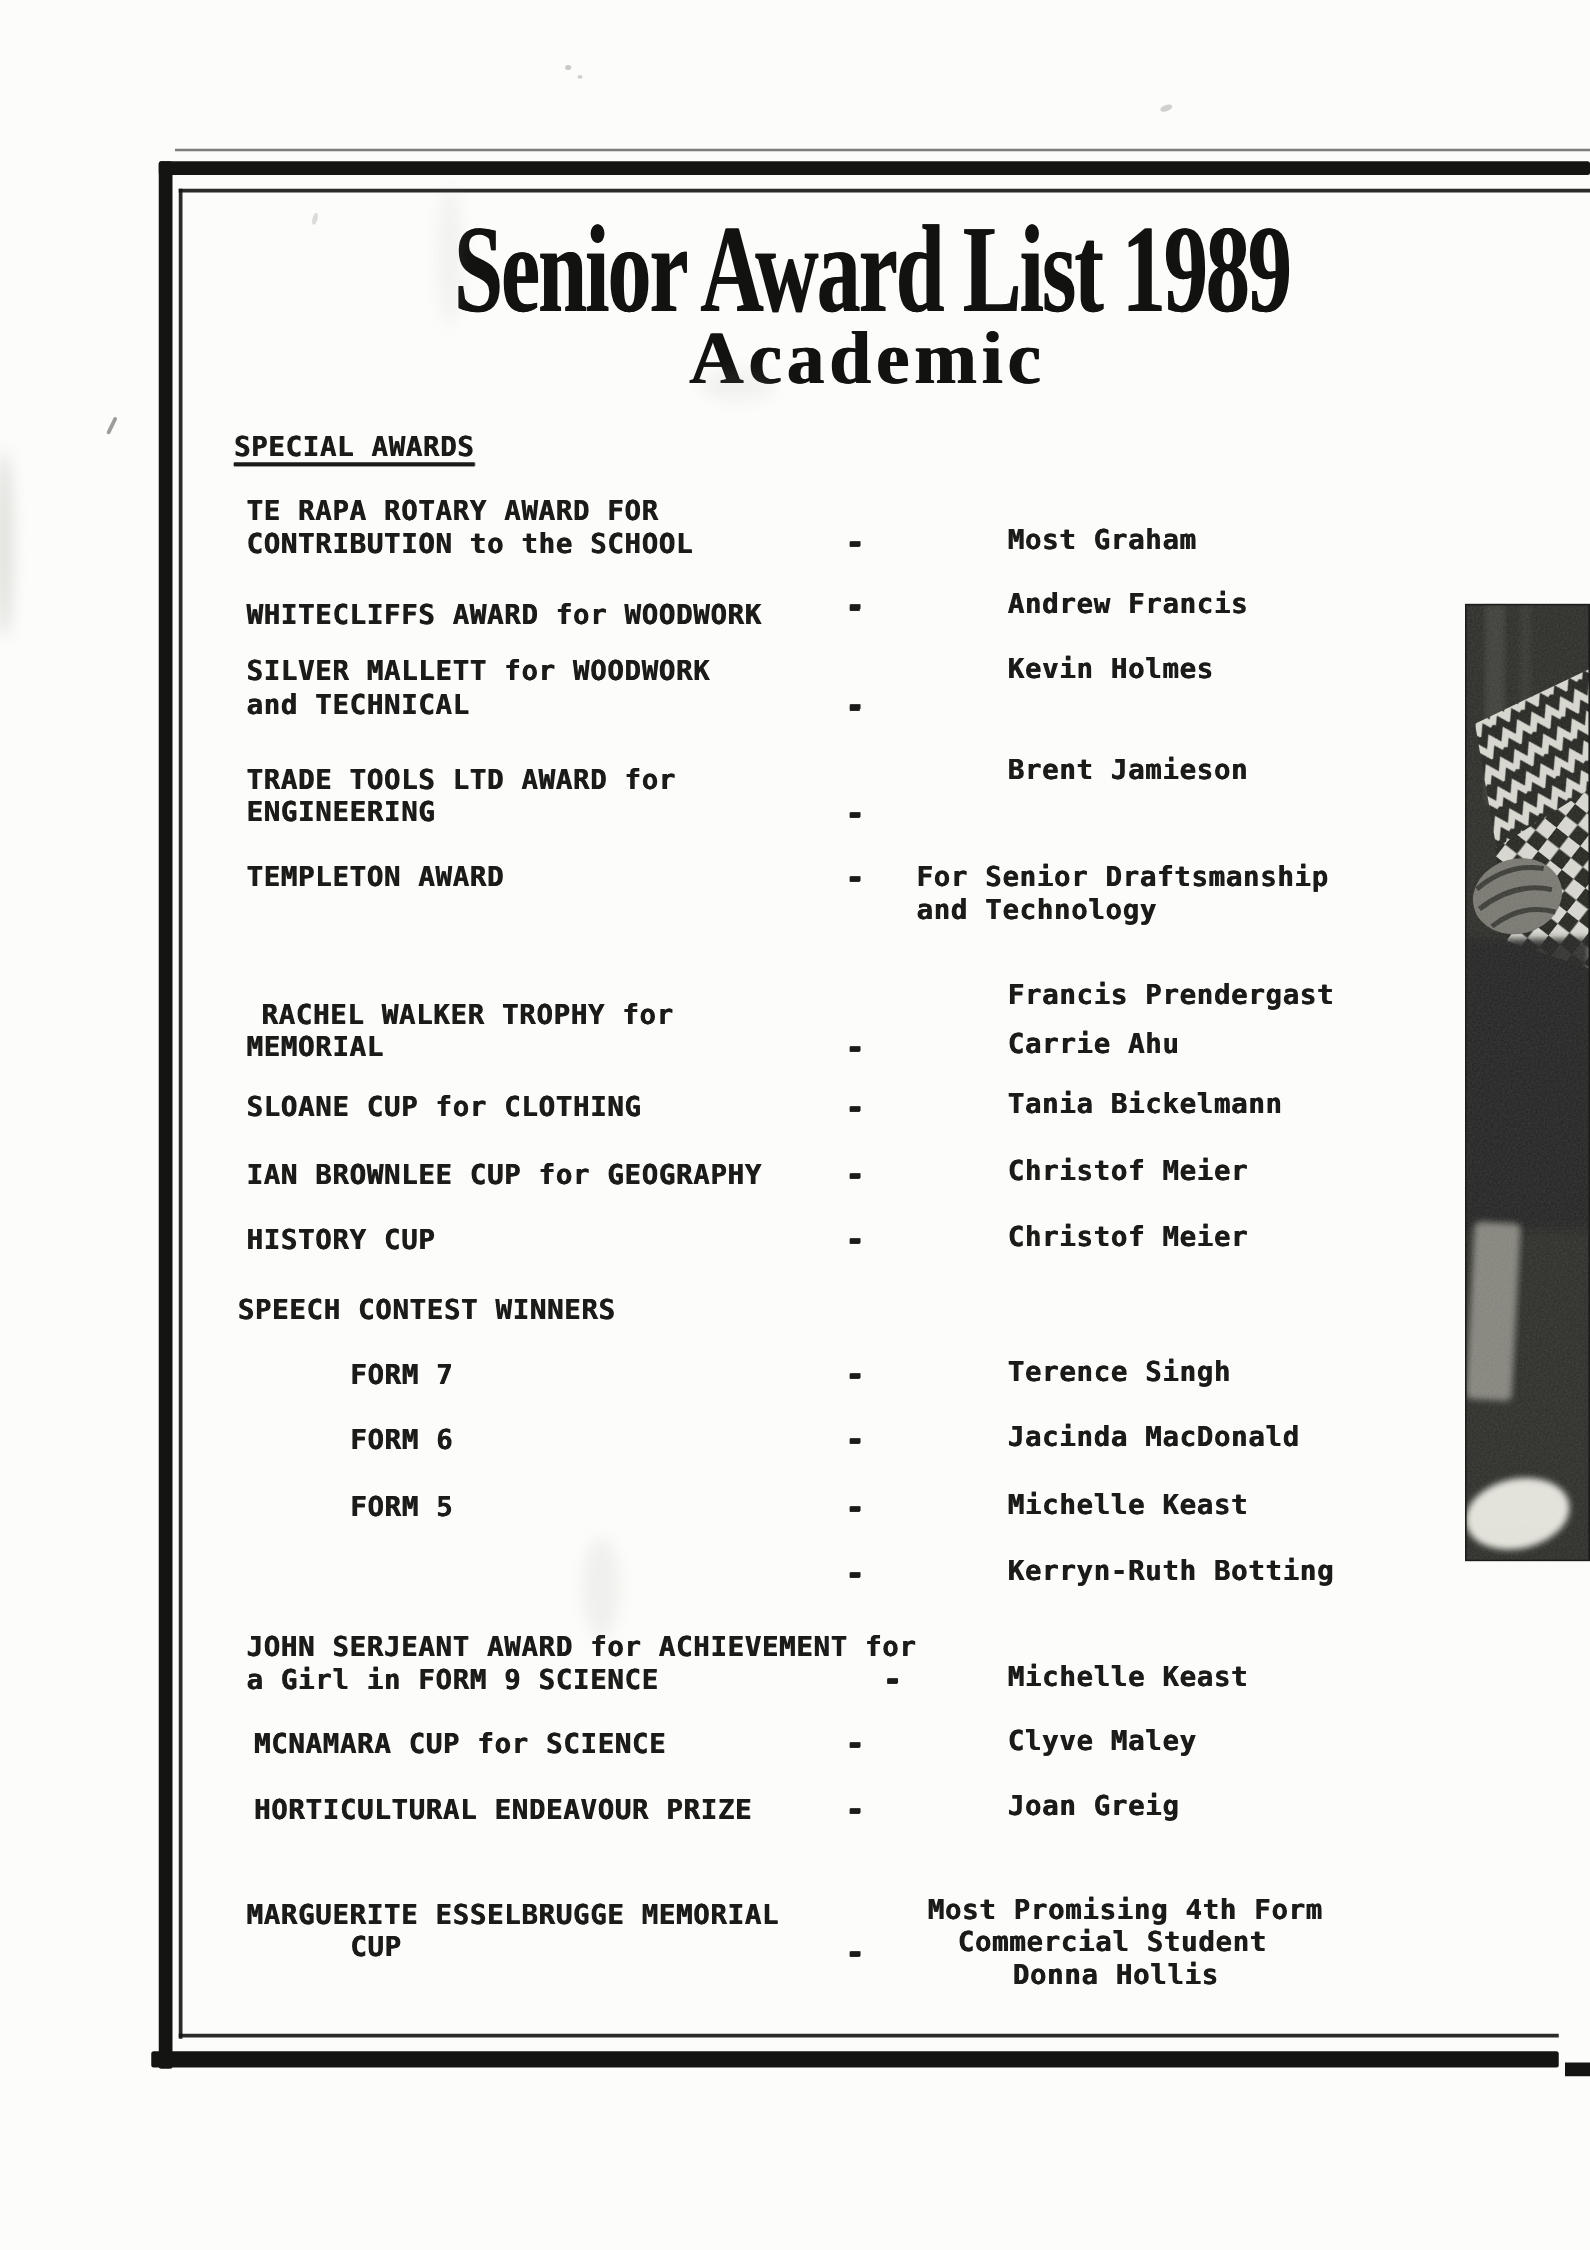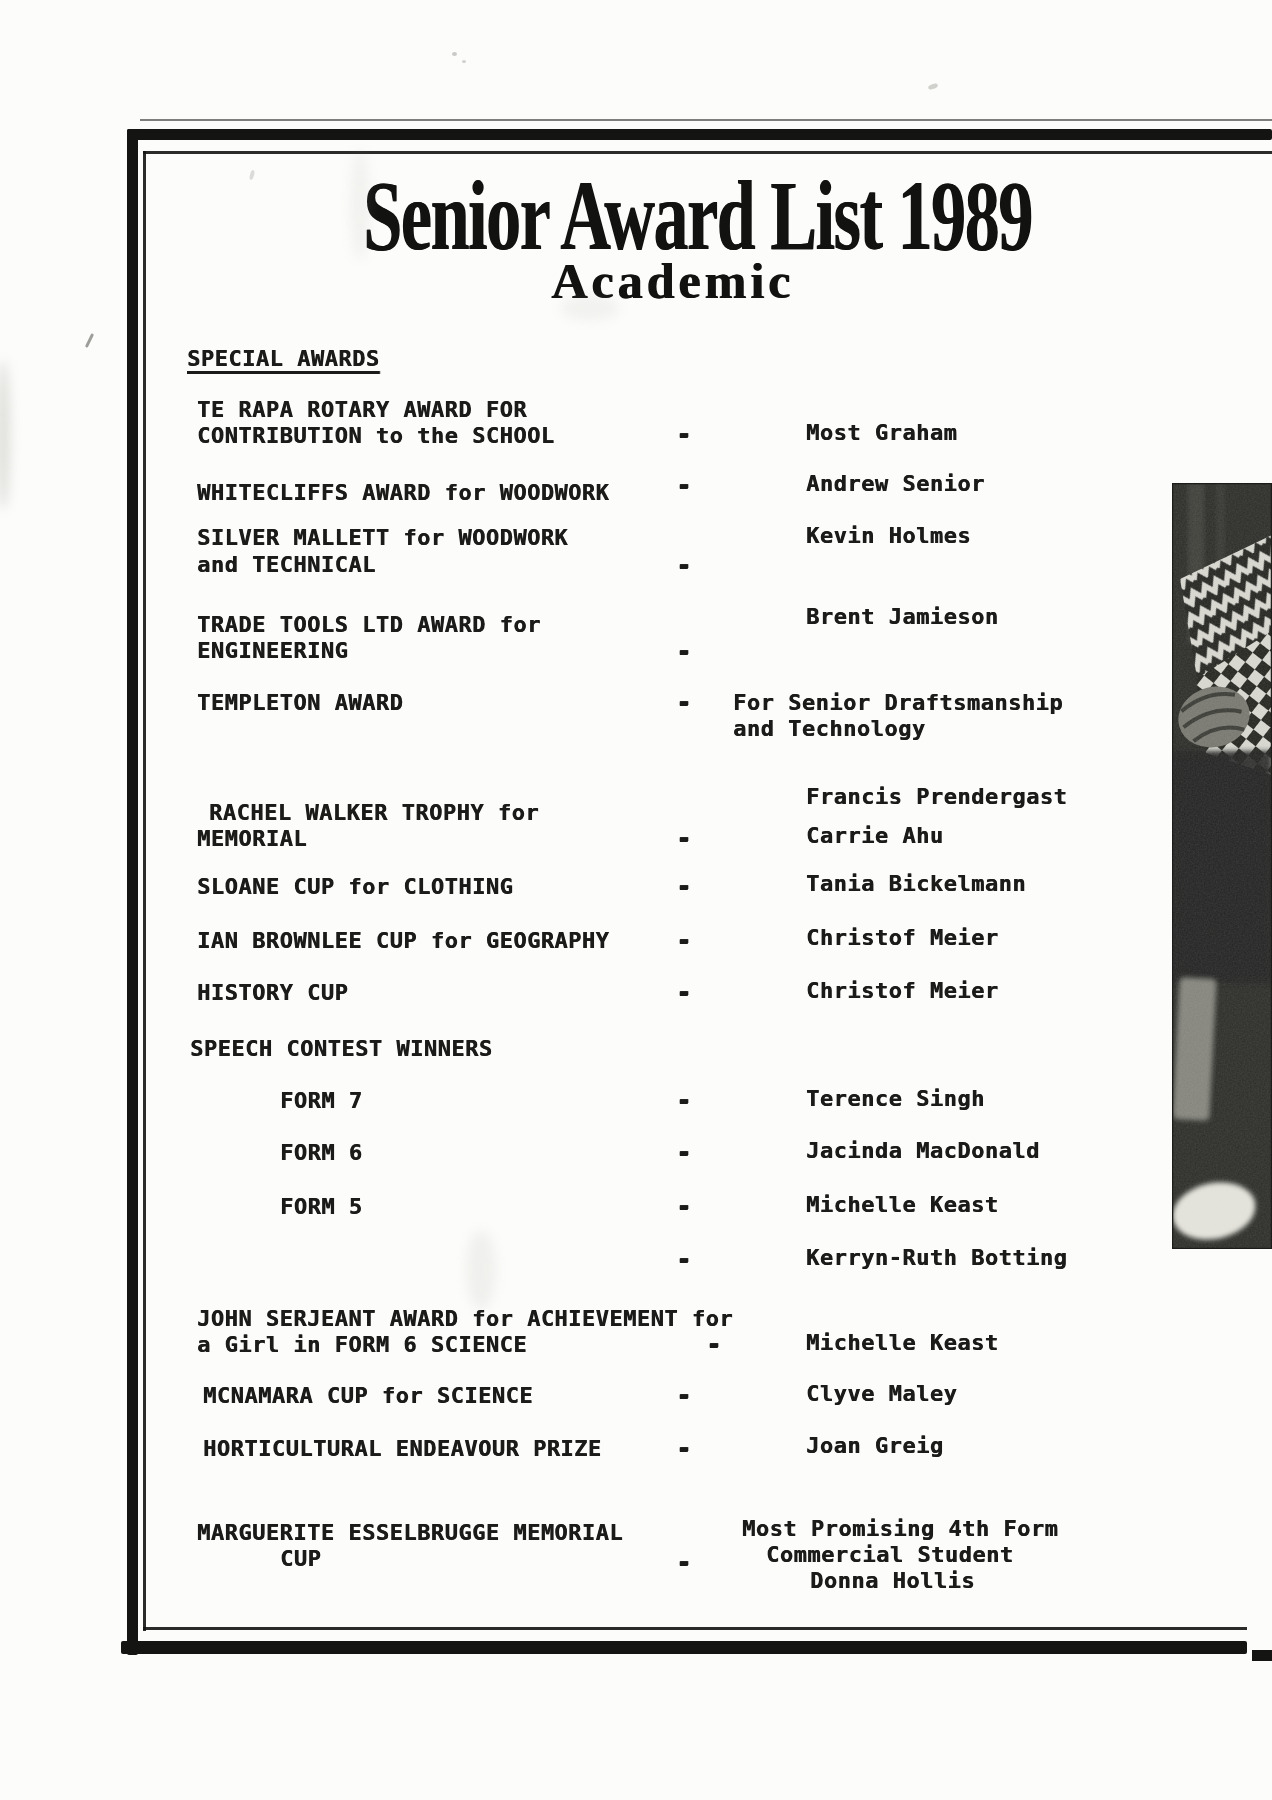--- a/index.html
+++ b/index.html
@@ -31,21 +31,21 @@
     position:absolute;left:363px;top:166px;
     font-family:"Liberation Serif", serif;font-weight:bold;
     font-size:100px;line-height:1;color:#121211;
     letter-spacing:-2px;white-space:nowrap;
     transform:scaleX(.70);transform-origin:top left;
     text-shadow:1px 0 0 #121211;
   }
   .title-sub{
     position:absolute;left:551px;top:256px;
     font-family:"Liberation Serif", serif;font-weight:bold;
-    font-size:50px;line-height:1;color:#121211;
+    font-size:60px;line-height:1;color:#121211;
     letter-spacing:4px;white-space:nowrap;
     text-shadow:1px 0 0 #121211;
   }
   
   .bd{position:absolute;background:#141413;}
   .bd-top-ghost{left:140px;top:119px;width:1132px;height:2px;opacity:.55;}
   .bd-top-outer{left:127px;top:129px;width:1145px;height:11px;border-radius:2px;}
   .bd-top-inner{left:143px;top:151px;width:1129px;height:3px;opacity:.9;}
   .bd-left-outer{left:127px;top:129px;width:11px;height:1526px;border-radius:2px;}
   .bd-left-inner{left:143px;top:151px;width:3px;height:1480px;opacity:.9;}
@@ -86,21 +86,21 @@
 
   <div class="tw heading" style="left:187px;top:346px">SPECIAL AWARDS</div>
 
   <div class="tw" style="left:197px;top:397px">TE RAPA ROTARY AWARD FOR</div>
   <div class="tw" style="left:197px;top:423px">CONTRIBUTION to the SCHOOL</div>
   <div class="tw dash" style="left:676px;top:421px">-</div>
   <div class="tw" style="left:806px;top:420px">Most Graham</div>
 
   <div class="tw" style="left:197px;top:480px">WHITECLIFFS AWARD for WOODWORK</div>
   <div class="tw dash" style="left:676px;top:472px">-</div>
-  <div class="tw" style="left:806px;top:471px">Andrew Senior</div>
+  <div class="tw" style="left:806px;top:471px">Andrew Francis</div>
 
   <div class="tw" style="left:197px;top:525px">SILVER MALLETT for WOODWORK</div>
   <div class="tw" style="left:197px;top:552px">and TECHNICAL</div>
   <div class="tw dash" style="left:676px;top:552px">-</div>
   <div class="tw" style="left:806px;top:523px">Kevin Holmes</div>
 
   <div class="tw" style="left:197px;top:612px">TRADE TOOLS LTD AWARD for</div>
   <div class="tw" style="left:197px;top:638px">ENGINEERING</div>
   <div class="tw dash" style="left:676px;top:638px">-</div>
   <div class="tw" style="left:806px;top:604px">Brent Jamieson</div>
@@ -139,21 +139,21 @@
   <div class="tw" style="left:806px;top:1138px">Jacinda MacDonald</div>
 
   <div class="tw" style="left:280px;top:1194px">FORM 5</div>
   <div class="tw dash" style="left:676px;top:1193px">-</div>
   <div class="tw" style="left:806px;top:1192px">Michelle Keast</div>
 
   <div class="tw dash" style="left:676px;top:1246px">-</div>
   <div class="tw" style="left:806px;top:1245px">Kerryn-Ruth Botting</div>
 
   <div class="tw" style="left:197px;top:1306px">JOHN SERJEANT AWARD for ACHIEVEMENT for</div>
-  <div class="tw" style="left:197px;top:1332px">a Girl in FORM 6 SCIENCE</div>
+  <div class="tw" style="left:197px;top:1332px">a Girl in FORM 9 SCIENCE</div>
   <div class="tw dash" style="left:706px;top:1331px">-</div>
   <div class="tw" style="left:806px;top:1330px">Michelle Keast</div>
 
   <div class="tw" style="left:203px;top:1383px">MCNAMARA CUP for SCIENCE</div>
   <div class="tw dash" style="left:676px;top:1382px">-</div>
   <div class="tw" style="left:806px;top:1381px">Clyve Maley</div>
 
   <div class="tw" style="left:203px;top:1436px">HORTICULTURAL ENDEAVOUR PRIZE</div>
   <div class="tw dash" style="left:676px;top:1435px">-</div>
   <div class="tw" style="left:806px;top:1433px">Joan Greig</div>

